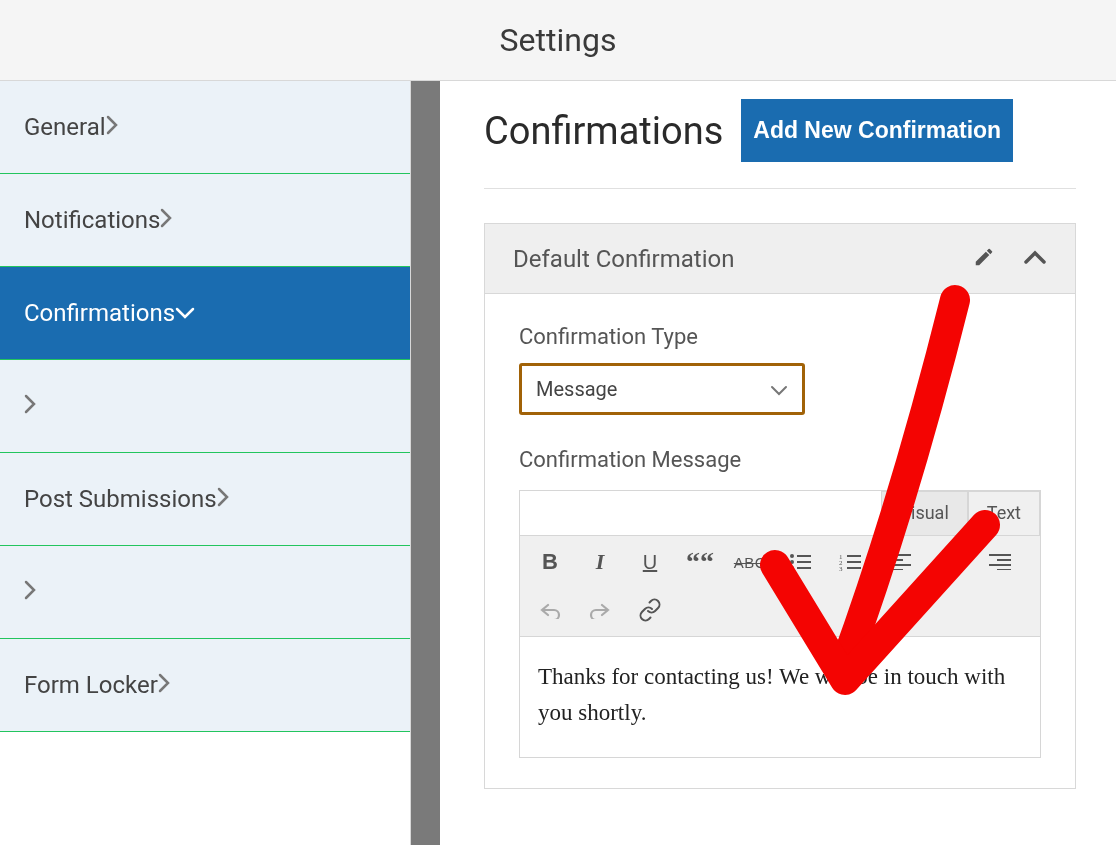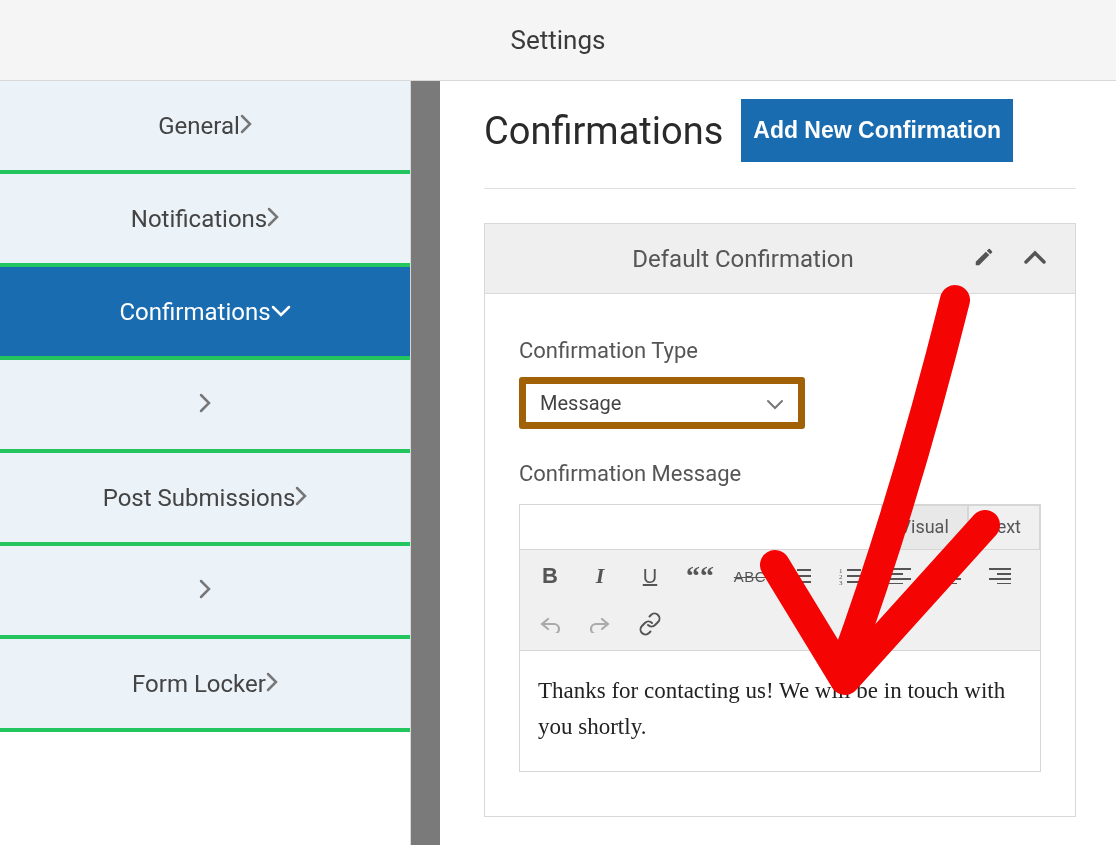--- a/index.html
+++ b/index.html
@@ -1,46 +1,46 @@
 <!DOCTYPE html>
 <html><head>
 <meta charset="utf-8">
 <style>
 * { margin: 0; padding: 0; box-sizing: border-box; }
 body { font-family: -apple-system, BlinkMacSystemFont, "Segoe UI", Roboto, sans-serif; background: #fff; width: 1116px; height: 845px; overflow: hidden; position: relative; }
 
 .header-bar { height: 81px; background: #f5f5f5; border-bottom: 1px solid #d8d8d8; display: flex; align-items: center; justify-content: center; }
-.header-title { font-size: 26px; color: #3a3a3a; font-weight: 400; }
+.header-title { font-size: 32px; color: #3a3a3a; font-weight: 400; }
 
 .content-wrap { display: flex; height: calc(845px - 81px); }
 
 .sidebar { width: 411px; background: #fff; border-right: 1px solid #d8d8d8; }
-.side-item { height: 93px; border-bottom: 4px solid #22c55e; display: flex; align-items: center; justify-content: center; padding: 0 24px; cursor: pointer; background: #ebf2f8; }
+.side-item { height: 93px; border-bottom: 1px solid #22c55e; display: flex; align-items: center; justify-content: flex-start; padding: 0 24px; cursor: pointer; background: #ebf2f8; }
 .side-item.active { background: #1a6cb0; }
 .side-label { font-size: 24px; color: #444; font-weight: 400; }
 .side-item.active .side-label { color: #fff; }
 .side-chevron { color: #777; }
 .side-item.active .side-chevron { color: #fff; }
 
 .gap-strip { width: 29px; background: #7a7a7a; }
 
 .main { flex: 1; background: #fff; padding: 18px 40px 0 44px; overflow: hidden; }
 
 .page-head { display: flex; align-items: center; gap: 18px; padding-bottom: 26px; border-bottom: 1px solid #e0e0e0; margin-bottom: 34px; }
 .page-title { font-size: 38px; color: #2a2a2a; font-weight: 400; }
 .add-btn { background: #1a6cb0; color: #fff; font-size: 23px; font-weight: 600; padding: 18px 12px; border: none; cursor: pointer; }
 
 .panel { border: 1px solid #d8d8d8; }
 .panel-head { background: #efefef; height: 70px; display: flex; align-items: center; padding: 0 28px; border-bottom: 1px solid #d8d8d8; }
-.panel-title { font-size: 24px; color: #555; flex: 1; text-align: center; }
+.panel-title { font-size: 24px; color: #555; flex: 1; }
 .panel-actions { display: flex; gap: 28px; align-items: center; color: #555; }
-.panel-body { padding: 44px 34px; }
+.panel-body { padding: 30px 34px; }
 
 .field-label { font-size: 22px; color: #555; margin-bottom: 14px; display: block; }
-.select-box { width: 286px; height: 52px; border: 7px solid #a16207; border-radius: 3px; display: flex; align-items: center; justify-content: space-between; padding: 0 14px; font-size: 20px; color: #444; cursor: pointer; margin-bottom: 32px; }
+.select-box { width: 286px; height: 52px; border: 3px solid #a16207; border-radius: 3px; display: flex; align-items: center; justify-content: space-between; padding: 0 14px; font-size: 20px; color: #444; cursor: pointer; margin-bottom: 32px; }
 
 .editor-wrap { border: 1px solid #d6d6d6; }
 .editor-tabs { display: flex; justify-content: flex-end; height: 44px; background: #fff; }
 .ed-tab { padding: 10px 18px; font-size: 18px; color: #555; background: #f0f0f0; border: 1px solid #d6d6d6; border-bottom: none; cursor: pointer; }
 .ed-tab.active { background: #e8e8e8; }
 .toolbar { background: #f0f0f0; border-top: 1px solid #d6d6d6; border-bottom: 1px solid #d6d6d6; padding: 10px 14px; display: flex; flex-wrap: wrap; gap: 18px; align-items: center; row-gap: 16px; }
 .tb-btn { width: 32px; height: 32px; display: inline-flex; align-items: center; justify-content: center; color: #555; cursor: pointer; font-family: Georgia, serif; }
 .tb-bold { font-weight: 900; font-size: 22px; font-family: -apple-system, sans-serif; }
 .tb-italic { font-style: italic; font-weight: 600; font-size: 22px; font-family: Georgia, serif; }
 .tb-under { text-decoration: underline; font-size: 20px; font-family: -apple-system, sans-serif; }

